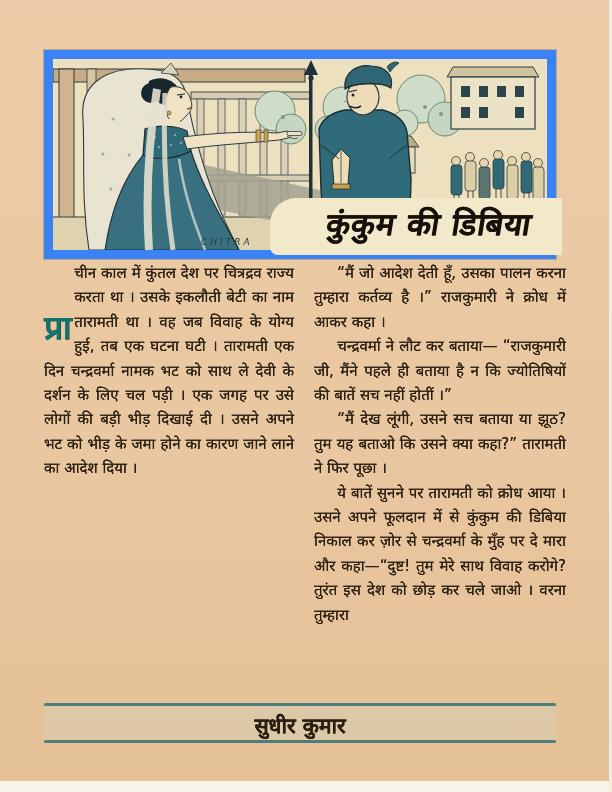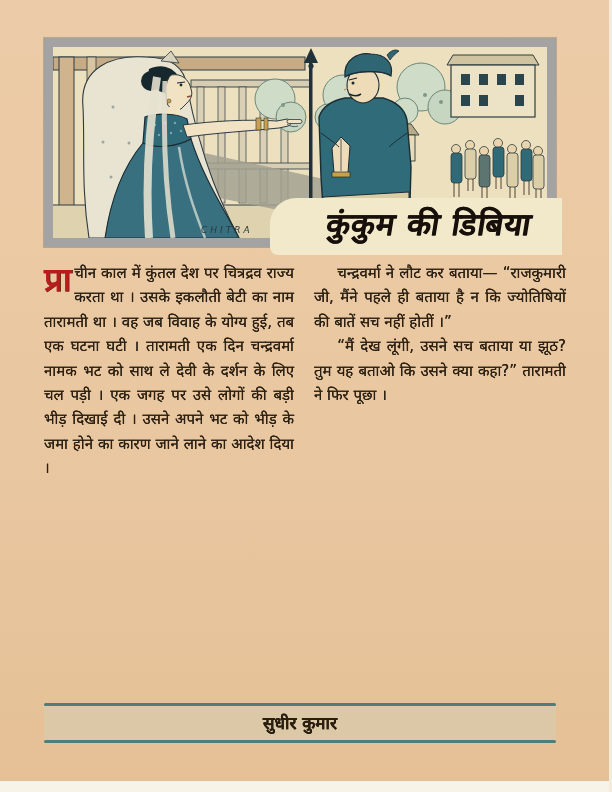--- a/index.html
+++ b/index.html
@@ -6,22 +6,22 @@
   body{
     width:612px;height:792px;position:relative;overflow:hidden;
     background:linear-gradient(180deg,#eccca8 0%,#e9c7a0 55%,#e5c096 100%);
     font-family:"DejaVu Sans",sans-serif;
   }
   .edge-bottom{position:absolute;left:0;right:0;bottom:0;height:11px;background:#f7f3e8;}
   .edge-right{position:absolute;top:0;bottom:0;right:0;width:3px;background:#f3ecdc;}
 
   
   .illo{
-    position:absolute;left:44px;top:38px;width:494px;height:191px;
-    border:9px solid #a3a3a3;background:#ece0bf;box-shadow:0 0 0 1px rgba(40,60,60,.25);
+    position:absolute;left:44px;top:50px;width:494px;height:191px;
+    border:9px solid #3b82f6;background:#ece0bf;box-shadow:0 0 0 1px rgba(40,60,60,.25);
   }
   .illo svg{display:block;}
 
   
   .title-patch{
     position:absolute;left:270px;top:198px;width:292px;height:57px;
     background:#f2e8ca;border-top-left-radius:26px;border-bottom-left-radius:8px;
   }
   .story-title{
     position:absolute;left:296px;top:202px;width:266px;margin:0;
@@ -32,31 +32,31 @@
 
   
   .textblock{position:absolute;left:44px;top:261px;width:522px;height:436px;color:#2b2013;}
   .col{position:absolute;top:0;width:250px;font-size:15px;line-height:24.4px;text-align:justify;}
   .col1{left:0;}
   .col2{left:270px;width:252px;}
   .para{margin:0;text-indent:1.55em;text-shadow:0 0 .45px #2b2013;}
   .para.lead{text-indent:0;}
   .dropcap{
     float:left;font-size:33px;line-height:.95;font-weight:800;
-    padding:3px 3px 0 0;color:#b91c1c;text-shadow:0.5px 0 0 #201709;
+    padding:3px 3px 0 0;color:#0f766e;text-shadow:0.5px 0 0 #201709;margin-top:48px;
   }
 
   
   .footer-band{position:absolute;left:44px;width:512px;top:705px;height:36px;background:rgba(206,212,190,.38);}
   .rule{position:absolute;left:44px;width:512px;height:2.5px;background:#4e7e7c;border-radius:2px;}
   .rule-top{top:703px;}
   .rule-bottom{top:740px;}
   .author{
     position:absolute;left:44px;width:512px;top:711px;margin:0;
-    text-align:center;font-size:17px;font-weight:700;color:#2a1e10;
+    text-align:center;font-size:21px;font-weight:700;color:#2a1e10;
     text-shadow:0 0 .4px #2a1e10;
   }
 </style>
 </head>
 <body>
 
 <div>
 
   <div class="illo">
     <svg width="494" height="191" viewBox="0 0 494 191">
@@ -223,22 +223,24 @@
   </div>
 
   <div class="title-patch"></div>
   <h1 class="story-title">कुंकुम की डिबिया</h1>
 
   <div class="textblock">
     <div class="col col1">
       <p class="para lead"><span class="dropcap">प्रा</span><span>चीन काल में कुंतल देश पर चित्रद्रव राज्य करता था । उसके इकलौती बेटी का नाम तारामती था । वह जब विवाह के योग्य हुई, तब एक घटना घटी । तारामती एक दिन चन्द्रवर्मा नामक भट को साथ ले देवी के दर्शन के लिए चल पड़ी । एक जगह पर उसे लोगों की बड़ी भीड़ दिखाई दी । उसने अपने भट को भीड़ के जमा होने का कारण जाने लाने का आदेश दिया ।</span></p>
     </div>
     <div class="col col2">
+      <p class="para">“मैं जो आदेश देती हूँ, उसका पालन करना तुम्हारा कर्तव्य है ।” राजकुमारी ने क्रोध में आकर कहा ।</p>
       <p class="para">चन्द्रवर्मा ने लौट कर बताया— “राजकुमारी जी, मैंने पहले ही बताया है न कि ज्योतिषियों की बातें सच नहीं होतीं ।”</p>
       <p class="para">“मैं देख लूंगी, उसने सच बताया या झूठ? तुम यह बताओ कि उसने क्या कहा?” तारामती ने फिर पूछा ।</p>
+      <p class="para">ये बातें सुनने पर तारामती को क्रोध आया । उसने अपने फूलदान में से कुंकुम की डिबिया निकाल कर ज़ोर से चन्द्रवर्मा के मुँह पर दे मारा और कहा—“दुष्ट! तुम मेरे साथ विवाह करोगे? तुरंत इस देश को छोड़ कर चले जाओ । वरना तुम्हारा</p>
     </div>
   </div>
 
   <div class="footer-band"></div>
   <div class="rule rule-top"></div>
   <p class="author">सुधीर कुमार</p>
   <div class="rule rule-bottom"></div>
 
   <div class="edge-bottom"></div>
   <div class="edge-right"></div>

